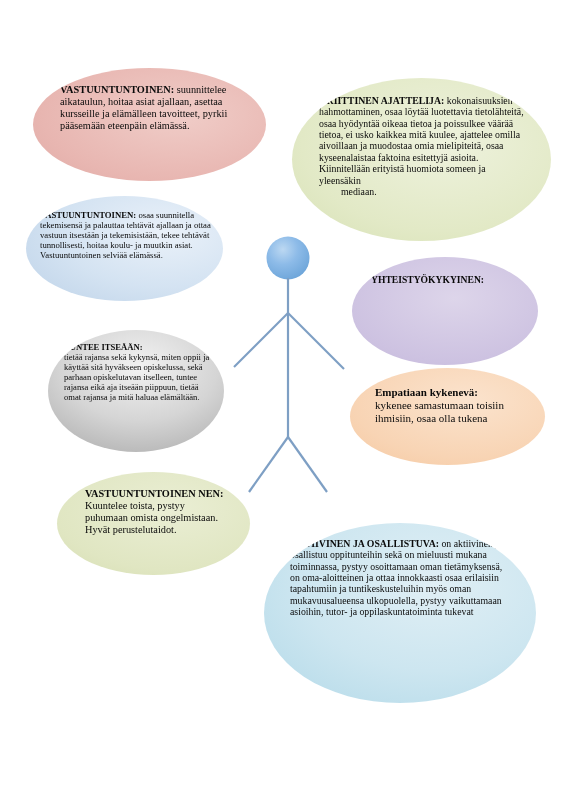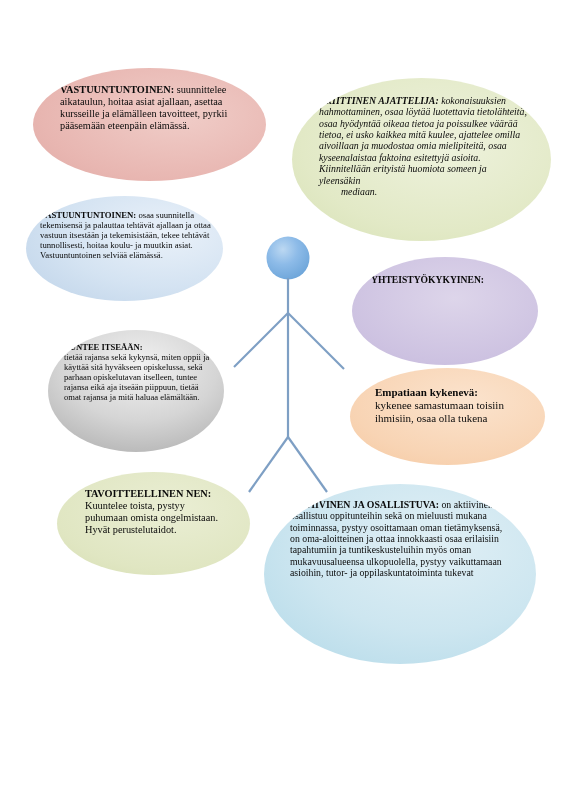--- a/index.html
+++ b/index.html
@@ -35,21 +35,20 @@
     text-align: left;
   }
   .bubble .txt b { font-weight: bold; }
 
   
   .b-tavoitteellinen {
     background: radial-gradient(ellipse 120% 120% at 62% 42%, #f0cdc8 0%, #e8b6b1 48%, #d9a19c 88%, #cf9590 100%);
   }
   .b-kriittinen {
     background: radial-gradient(ellipse 120% 120% at 58% 40%, #eef2dd 0%, #e2e9c6 45%, #cfdca9 85%, #c6d59d 100%);
-    font-style: italic;
   }
   .b-vastuuntuntoinen {
     background: radial-gradient(ellipse 130% 130% at 70% 35%, #eaf1f9 0%, #d4e3f2 40%, #b9cfe6 80%, #adc6e0 100%);
   }
   .b-yhteistyokykyinen {
     background: radial-gradient(ellipse 130% 130% at 55% 38%, #ddd5ea 0%, #cdc2e1 45%, #b9abd3 88%, #b0a2cc 100%);
   }
   .b-tuntee {
     background: radial-gradient(ellipse 130% 130% at 52% 30%, #f2f2f2 0%, #d5d5d5 34%, #a8a8a8 68%, #7d7d7d 90%, #6a6a6a 100%);
   }
@@ -125,25 +124,25 @@
 
   <div class="bubble b-tuntee" style="left:48px; top:330px; width:176px; height:122px;">
     <div class="txt" style="left:16px; top:13px; width:148px; font-size:8.6px;">
       <b>TUNTEE ITSEÄÄN:</b><br>
       <span>tietää rajansa sekä kykynsä, miten oppii ja käyttää sitä hyväkseen opiskelussa, sekä parhaan opiskelutavan itselleen, tuntee rajansa eikä aja itseään piippuun, tietää omat rajansa ja mitä haluaa elämältään.</span>
     </div>
   </div>
 
   <div class="bubble b-keskustelu" style="left:57px; top:472px; width:193px; height:103px;">
     <div class="txt" style="left:28px; top:16px; width:140px; font-size:10.3px;">
-      <b>TAVOITTEELLINEN NEN:</b>
+      <b>VASTUUNTUNTOINEN NEN:</b>
       <span>Kuuntelee toista, pystyy puhumaan omista ongelmistaan. Hyvät perustelutaidot.</span>
     </div>
   </div>
 
-  <div class="bubble b-aktiivinen" style="left:264px; top:484px; width:272px; height:180px;">
+  <div class="bubble b-aktiivinen" style="left:264px; top:523px; width:272px; height:180px;">
     <div class="txt" style="left:26px; top:15px; width:218px; font-size:9.8px;">
       <b>AKTIIVINEN JA OSALLISTUVA:</b>
       <span>on aktiivinen ja osallistuu oppitunteihin sekä on mieluusti mukana toiminnassa, pystyy osoittamaan oman tietämyksensä, on oma-aloitteinen ja ottaa innokkaasti osaa erilaisiin tapahtumiin ja tuntikeskusteluihin myös oman mukavuusalueensa ulkopuolella, pystyy vaikuttamaan asioihin, tutor- ja oppilaskuntatoiminta tukevat</span>
     </div>
   </div>
 
 </div>
 
 </body></html>

